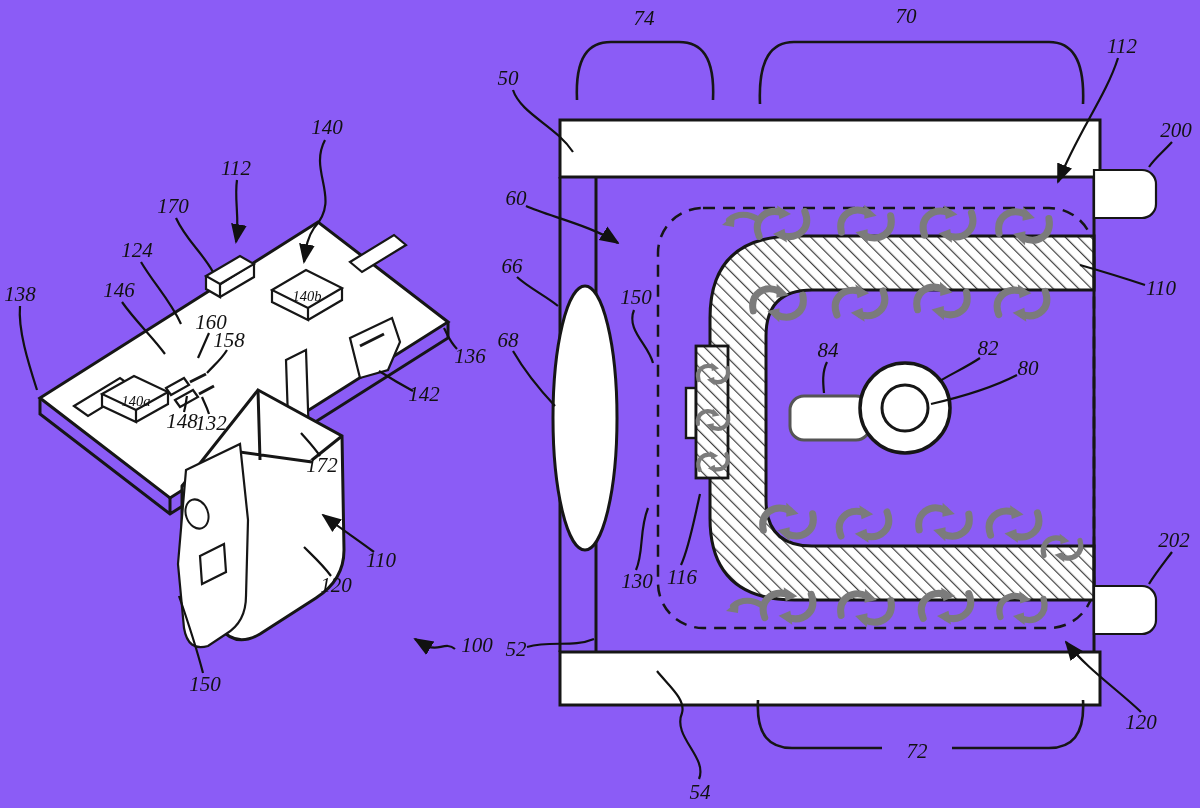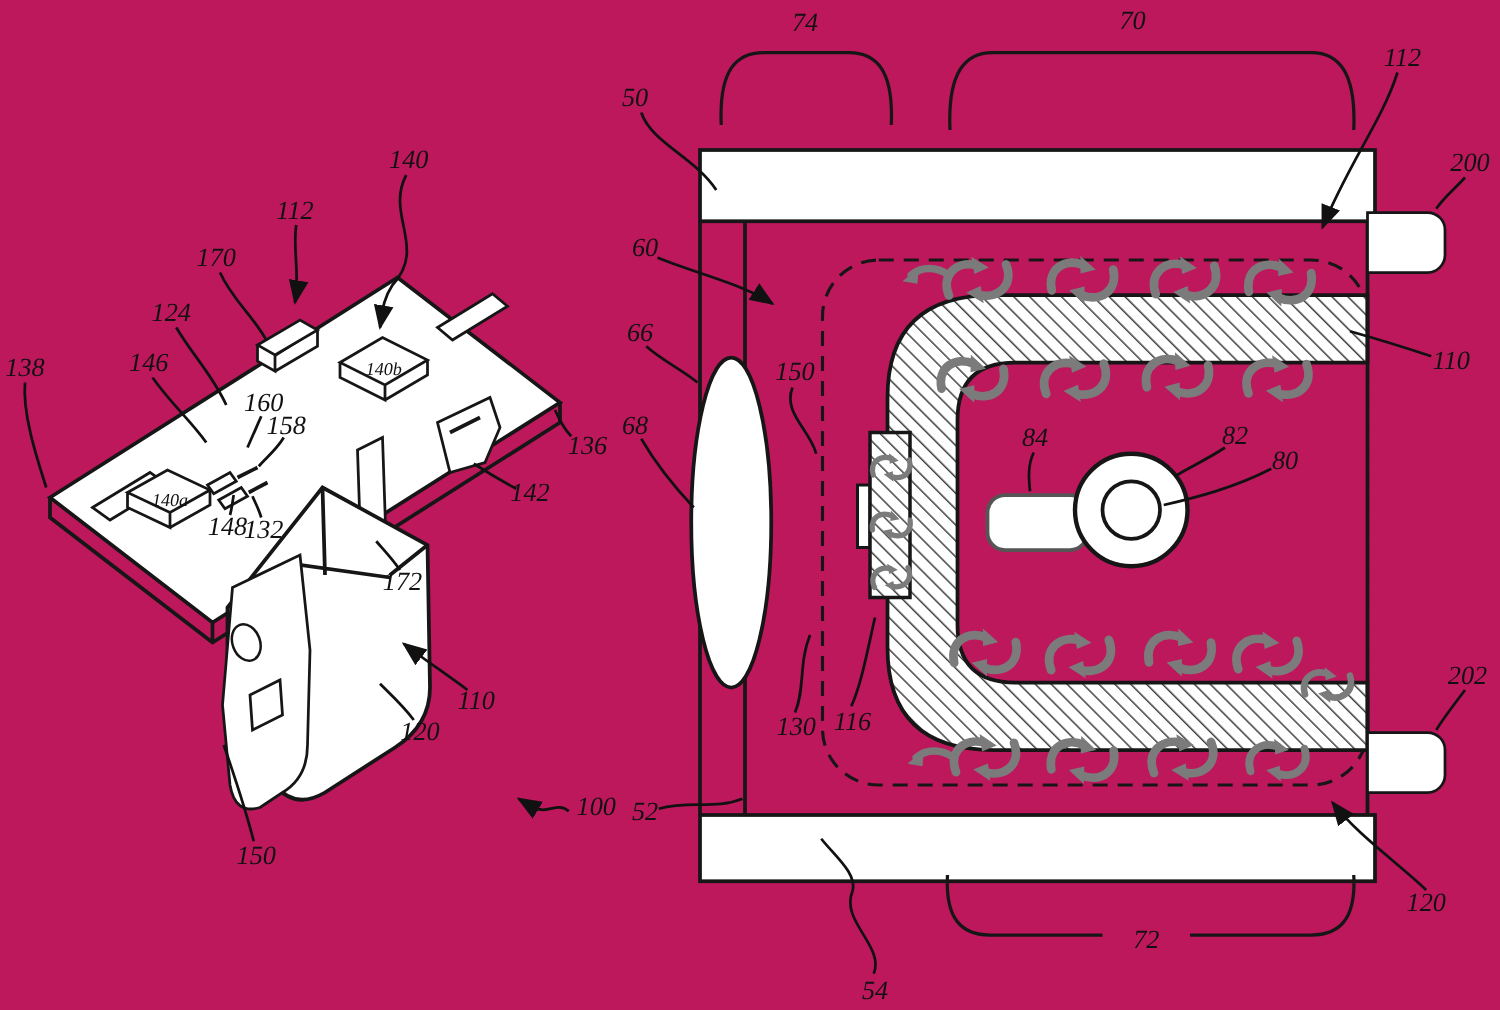--- a/index.html
+++ b/index.html
@@ -1,16 +1,16 @@
 <!DOCTYPE html>
 <html><head>
 <meta charset="utf-8">
 <style>
   html,body{margin:0;padding:0;background:#ffffff;}
-  .canvas{position:relative;width:1200px;height:808px;background:#be185d;overflow:hidden;}
+  .canvas{position:relative;width:1200px;height:808px;background:#8b5cf6;overflow:hidden;}
   svg{display:block;}
   text{font-family:"Liberation Serif","DejaVu Serif",serif;font-style:italic;font-size:21px;fill:#111111;}
   text.small{font-size:14.5px;}
   .leader{stroke:#111111;stroke-width:2.2;fill:none;}
   .outline{stroke:#161616;stroke-width:3;fill:#ffffff;}
   .outline-thin{stroke:#161616;stroke-width:2.2;fill:#ffffff;}
   .line{stroke:#161616;stroke-width:3;fill:none;}
   .brace{stroke:#161616;stroke-width:2.6;fill:none;}
 </style>
 </head>

